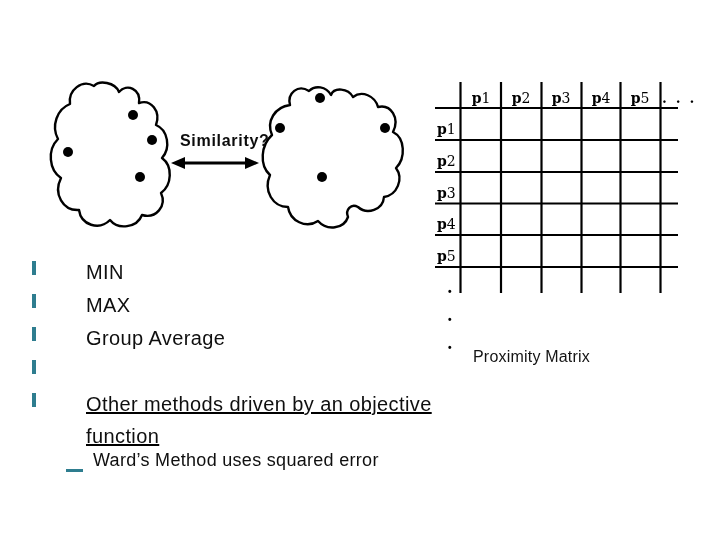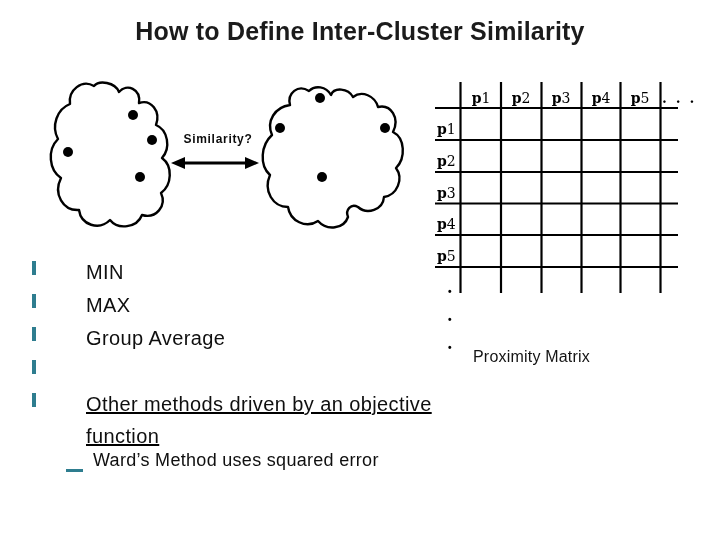--- a/index.html
+++ b/index.html
@@ -15,21 +15,21 @@
     position:absolute;top:16px;left:0;width:720px;
     text-align:center;
     font-size:25px;line-height:31px;font-weight:bold;
     color:#1b1b1b;letter-spacing:0.2px;
   }
   
   #lineart{position:absolute;top:0;left:0;}
   
   .similarity-label{
     position:absolute;left:180px;top:132px;width:76px;
-    font-size:12px;font-weight:bold;letter-spacing:0.7px;
+    font-size:16px;font-weight:bold;letter-spacing:0.7px;
     color:#0c0c0c;text-align:center;
   }
   
   .mx-col{
     position:absolute;top:90px;width:40px;height:17px;
     text-align:center;
     font-family:"DejaVu Serif",serif;font-size:14px;line-height:17px;
     color:#000;display:block;
   }
   .mx-row{
@@ -70,21 +70,20 @@
   }
   .sub-bullet-text{
     font-size:18px;line-height:24px;color:#0f0f0f;letter-spacing:0.3px;
   }
 </style>
 </head>
 <body>
 
 <div id="slide">
 
-  <div class="slide-title">How to Define Inter-Cluster Similarity</div>
 
   <svg id="lineart" width="720" height="540" viewBox="0 0 720 540">
 
     <path d="M 94,86 C 82,79 68,90 70,104 C 57,109 51,126 58,139 C 47,150 49,170 61,178
          C 53,194 63,211 79,210 C 81,225 99,231 110,220 C 118,230 137,228 142,215
          C 156,219 167,206 161,193 C 172,185 173,166 162,158 C 171,148 168,130 156,125
          C 161,111 151,99 139,103 C 141,89 127,83 119,92 C 115,82 99,80 94,86 Z" fill="#ffffff" stroke="#000000" stroke-width="2.4" stroke-linejoin="round"></path>
 
     <path d="M 309,91 C 298,84 287,93 290,105 C 275,107 266,121 272,135 C 261,145 259,165 270,175
          C 263,191 273,207 288,207 C 290,221 306,229 318,221 C 327,231 344,229 348,217

